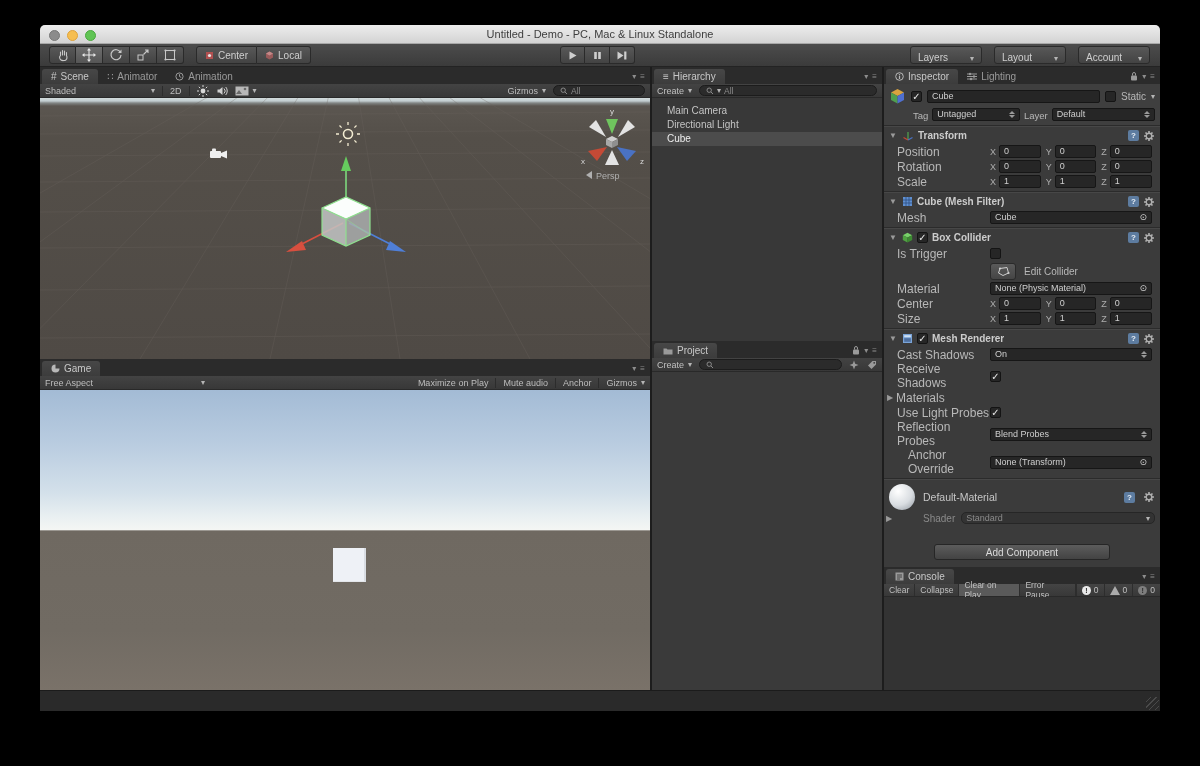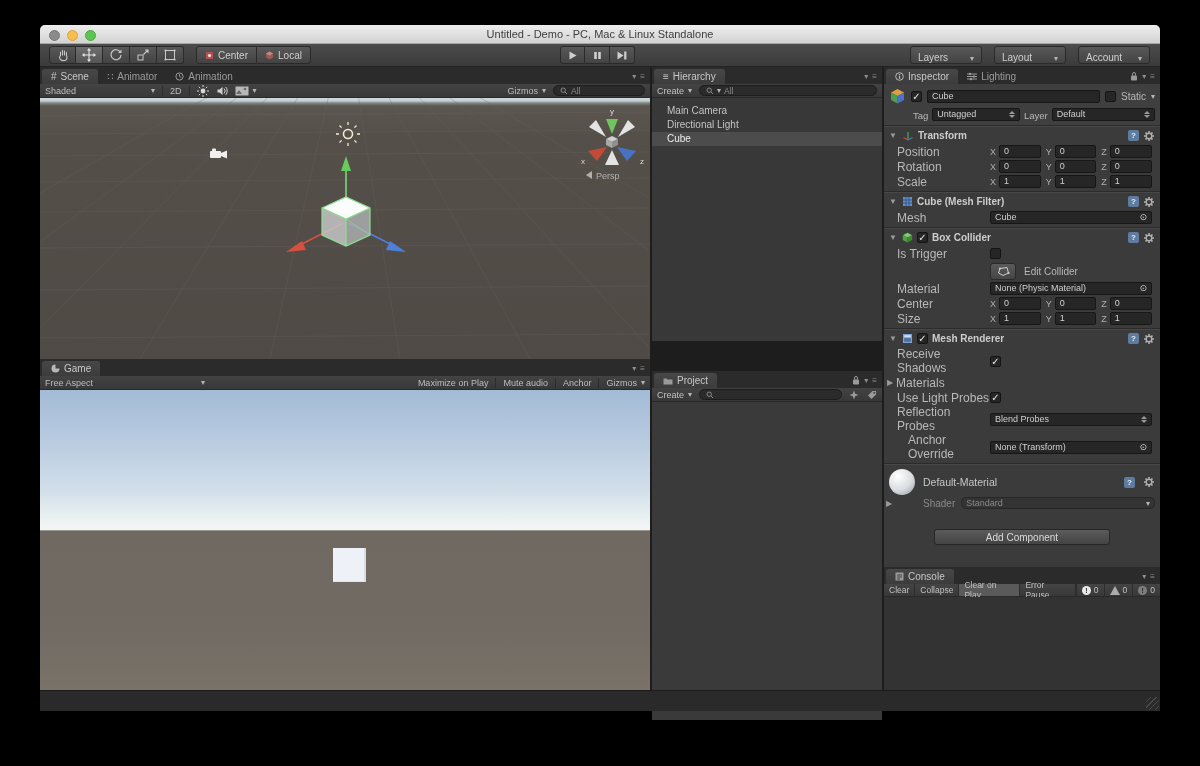--- a/index.html
+++ b/index.html
@@ -459,21 +459,21 @@
             <span>All</span>
           </div>
         </div>
         <div class="hier-list">
           <div class="hrow">Main Camera</div>
           <div class="hrow">Directional Light</div>
           <div class="hrow sel">Cube</div>
         </div>
       </div>
 
-      <div class="panel" style="top:274px; height:349px;margin-top:30px;">
+      <div class="panel" style="top:274px; height:349px;">
         <div class="tabbar">
           <div class="tab active">
             <svg width="10" height="8" viewBox="0 0 10 8">
               <path d="M0.5 1.5h3l1 1h5v5h-9z" fill="#9a9a9a"></path>
             </svg>
             <span>Project</span>
           </div>
           <div class="tabspacer"></div>
           <div class="winctl">
             <svg width="8" height="10" viewBox="0 0 8 10">
@@ -773,20 +773,32 @@
               <span class="sp"></span>
               <span class="helpico">?</span>
               <svg width="12" height="12" viewBox="0 0 12 12">
                 <circle cx="6" cy="6" r="2.8" stroke="#b0b0b0" stroke-width="1.4" fill="none"></circle>
                 <g stroke="#b0b0b0" stroke-width="1.6">
                     <path d="M6 1v2 M6 9v2 M1 6h2 M9 6h2 M2.5 2.5l1.4 1.4 M8.1 8.1l1.4 1.4 M2.5 9.5l1.4-1.4 M8.1 3.9l1.4-1.4"></path>
                   </g>
               </svg>
             </div>
             <div class="crow">
+              <span class="lbl">Cast Shadows</span>
+              <span class="val">
+                <span class="field enum grow">
+                  <span>On</span>
+                  <span class="ddarrows">
+                      <i class="up"></i>
+                      <i class="dn"></i>
+                    </span>
+                </span>
+              </span>
+            </div>
+            <div class="crow">
               <span class="lbl">Receive Shadows</span>
               <span class="val">
                   <span class="chk"><span>✓</span></span>
                 </span>
             </div>
             <div class="crow" style="padding-left:3px;">
               <span class="fold">▶</span>
               <span class="lbl">Materials</span>
             </div>
             <div class="crow">

